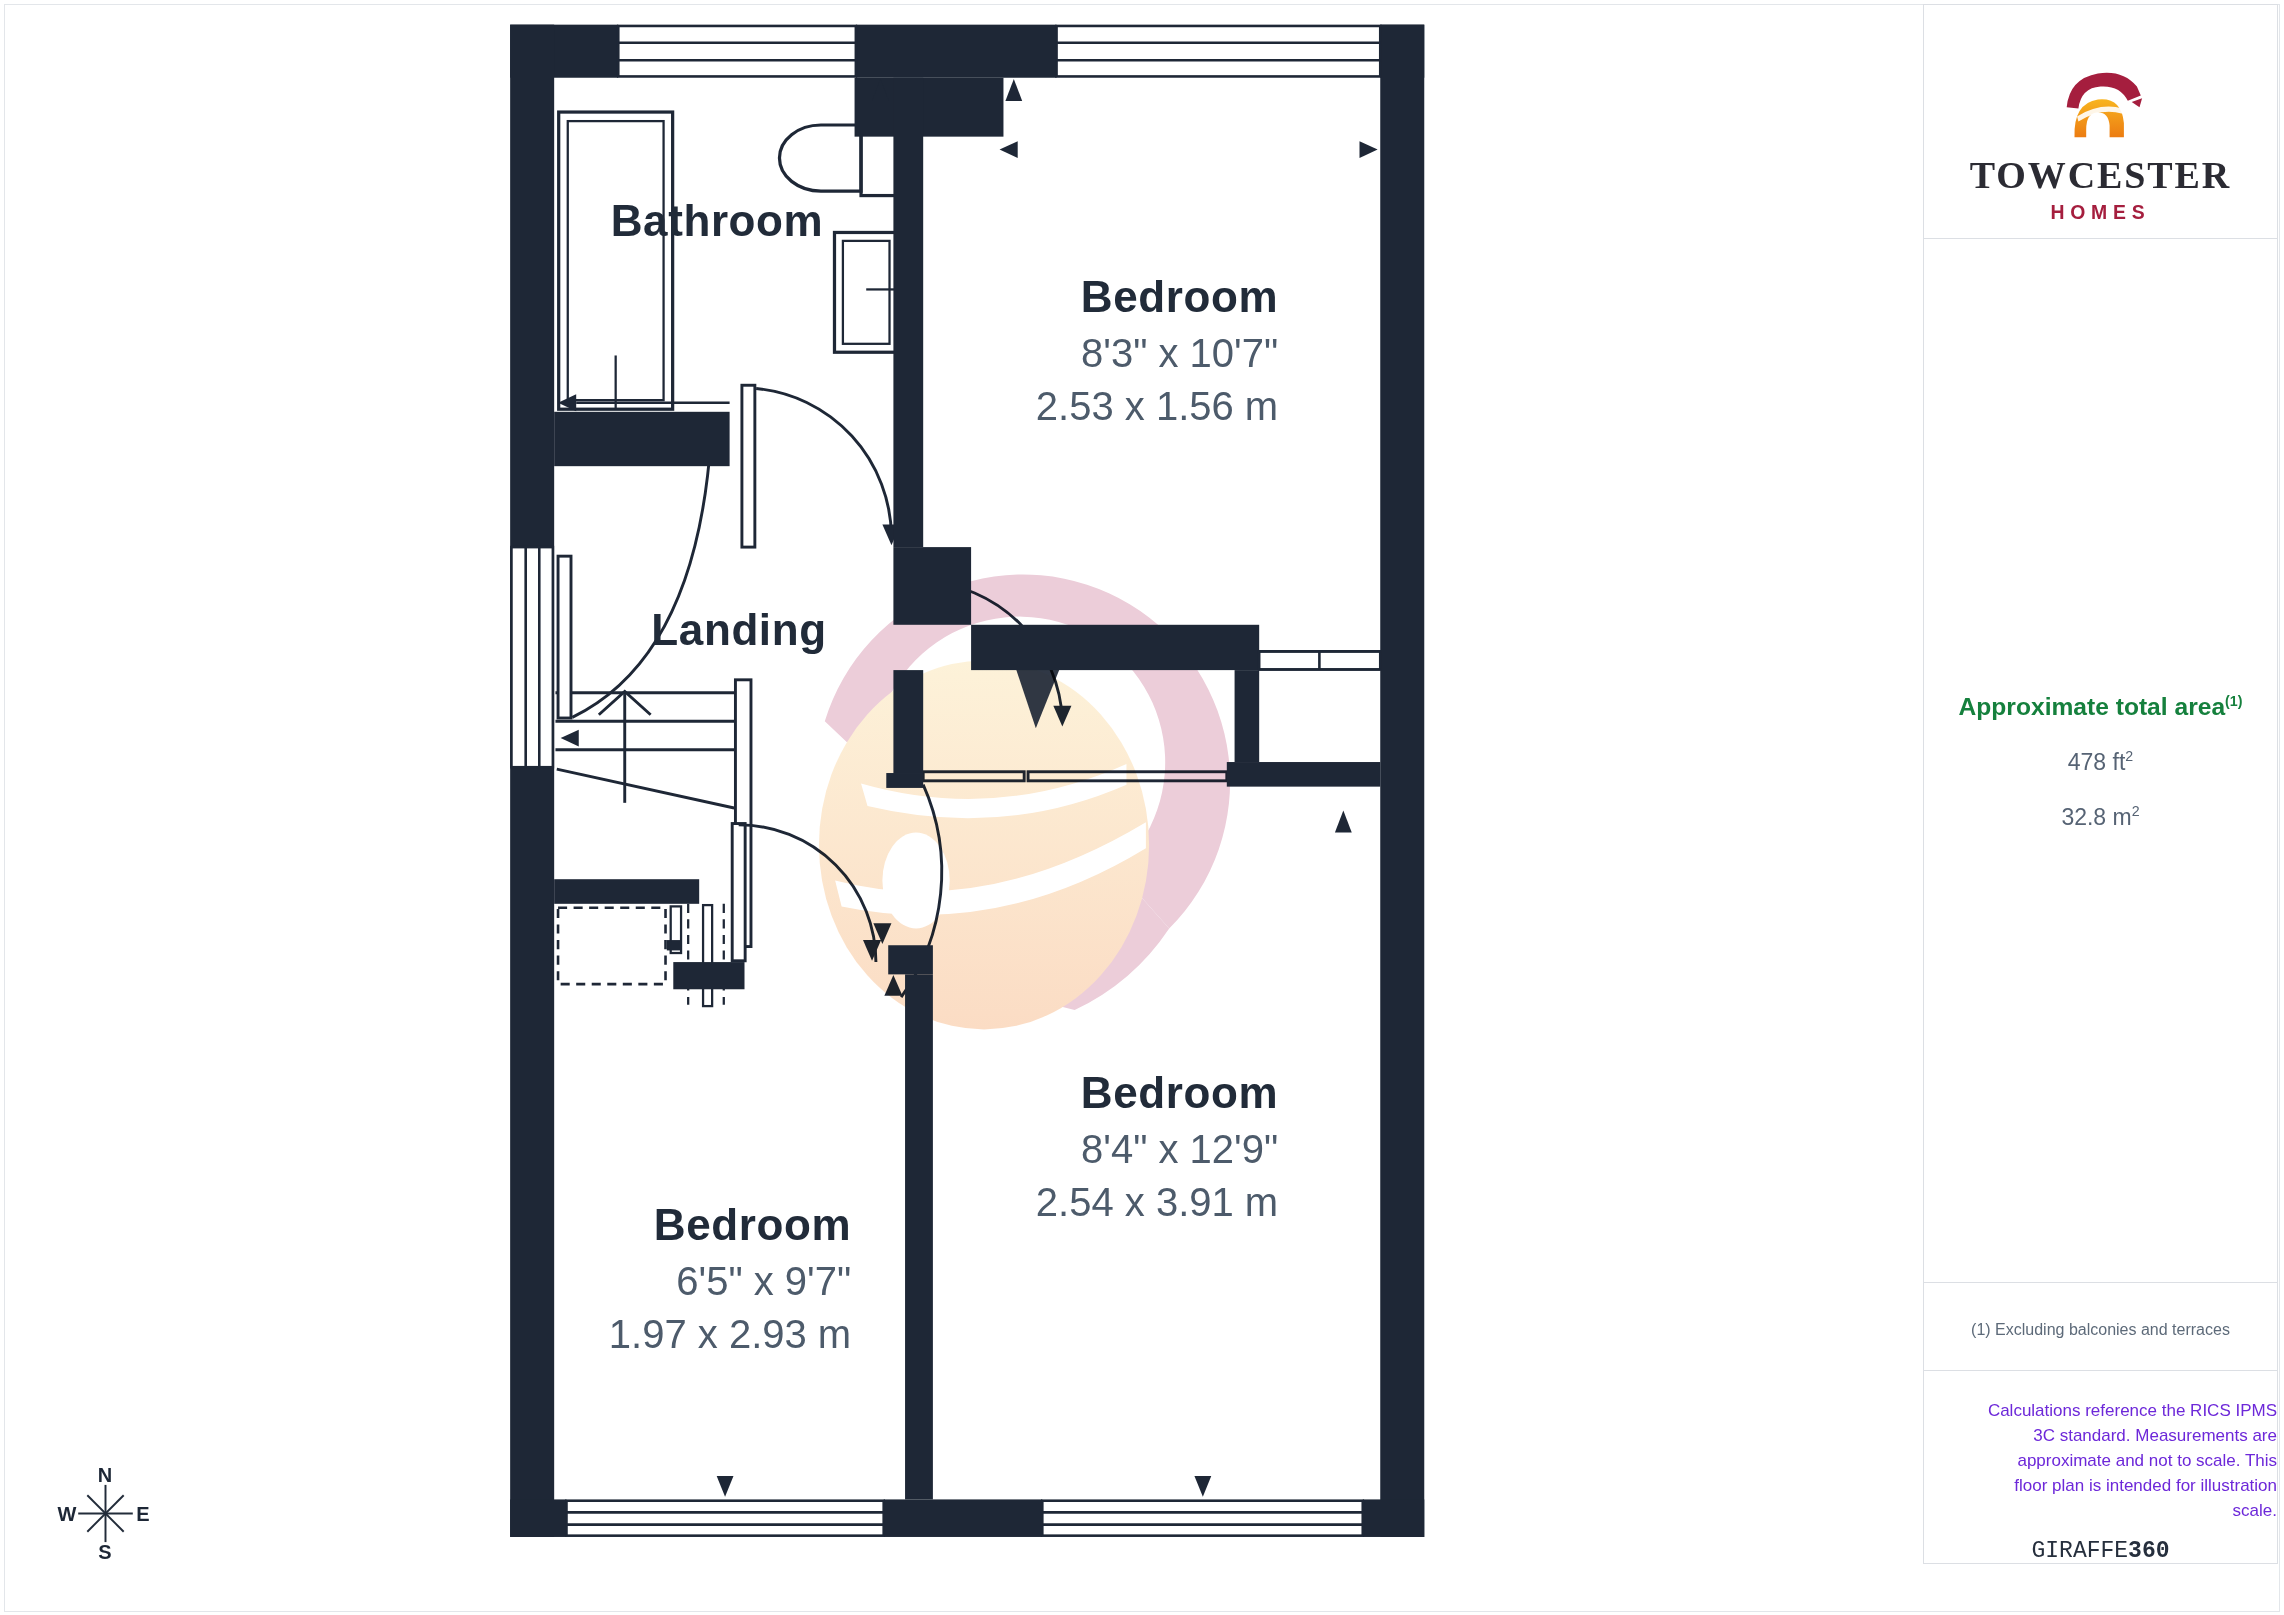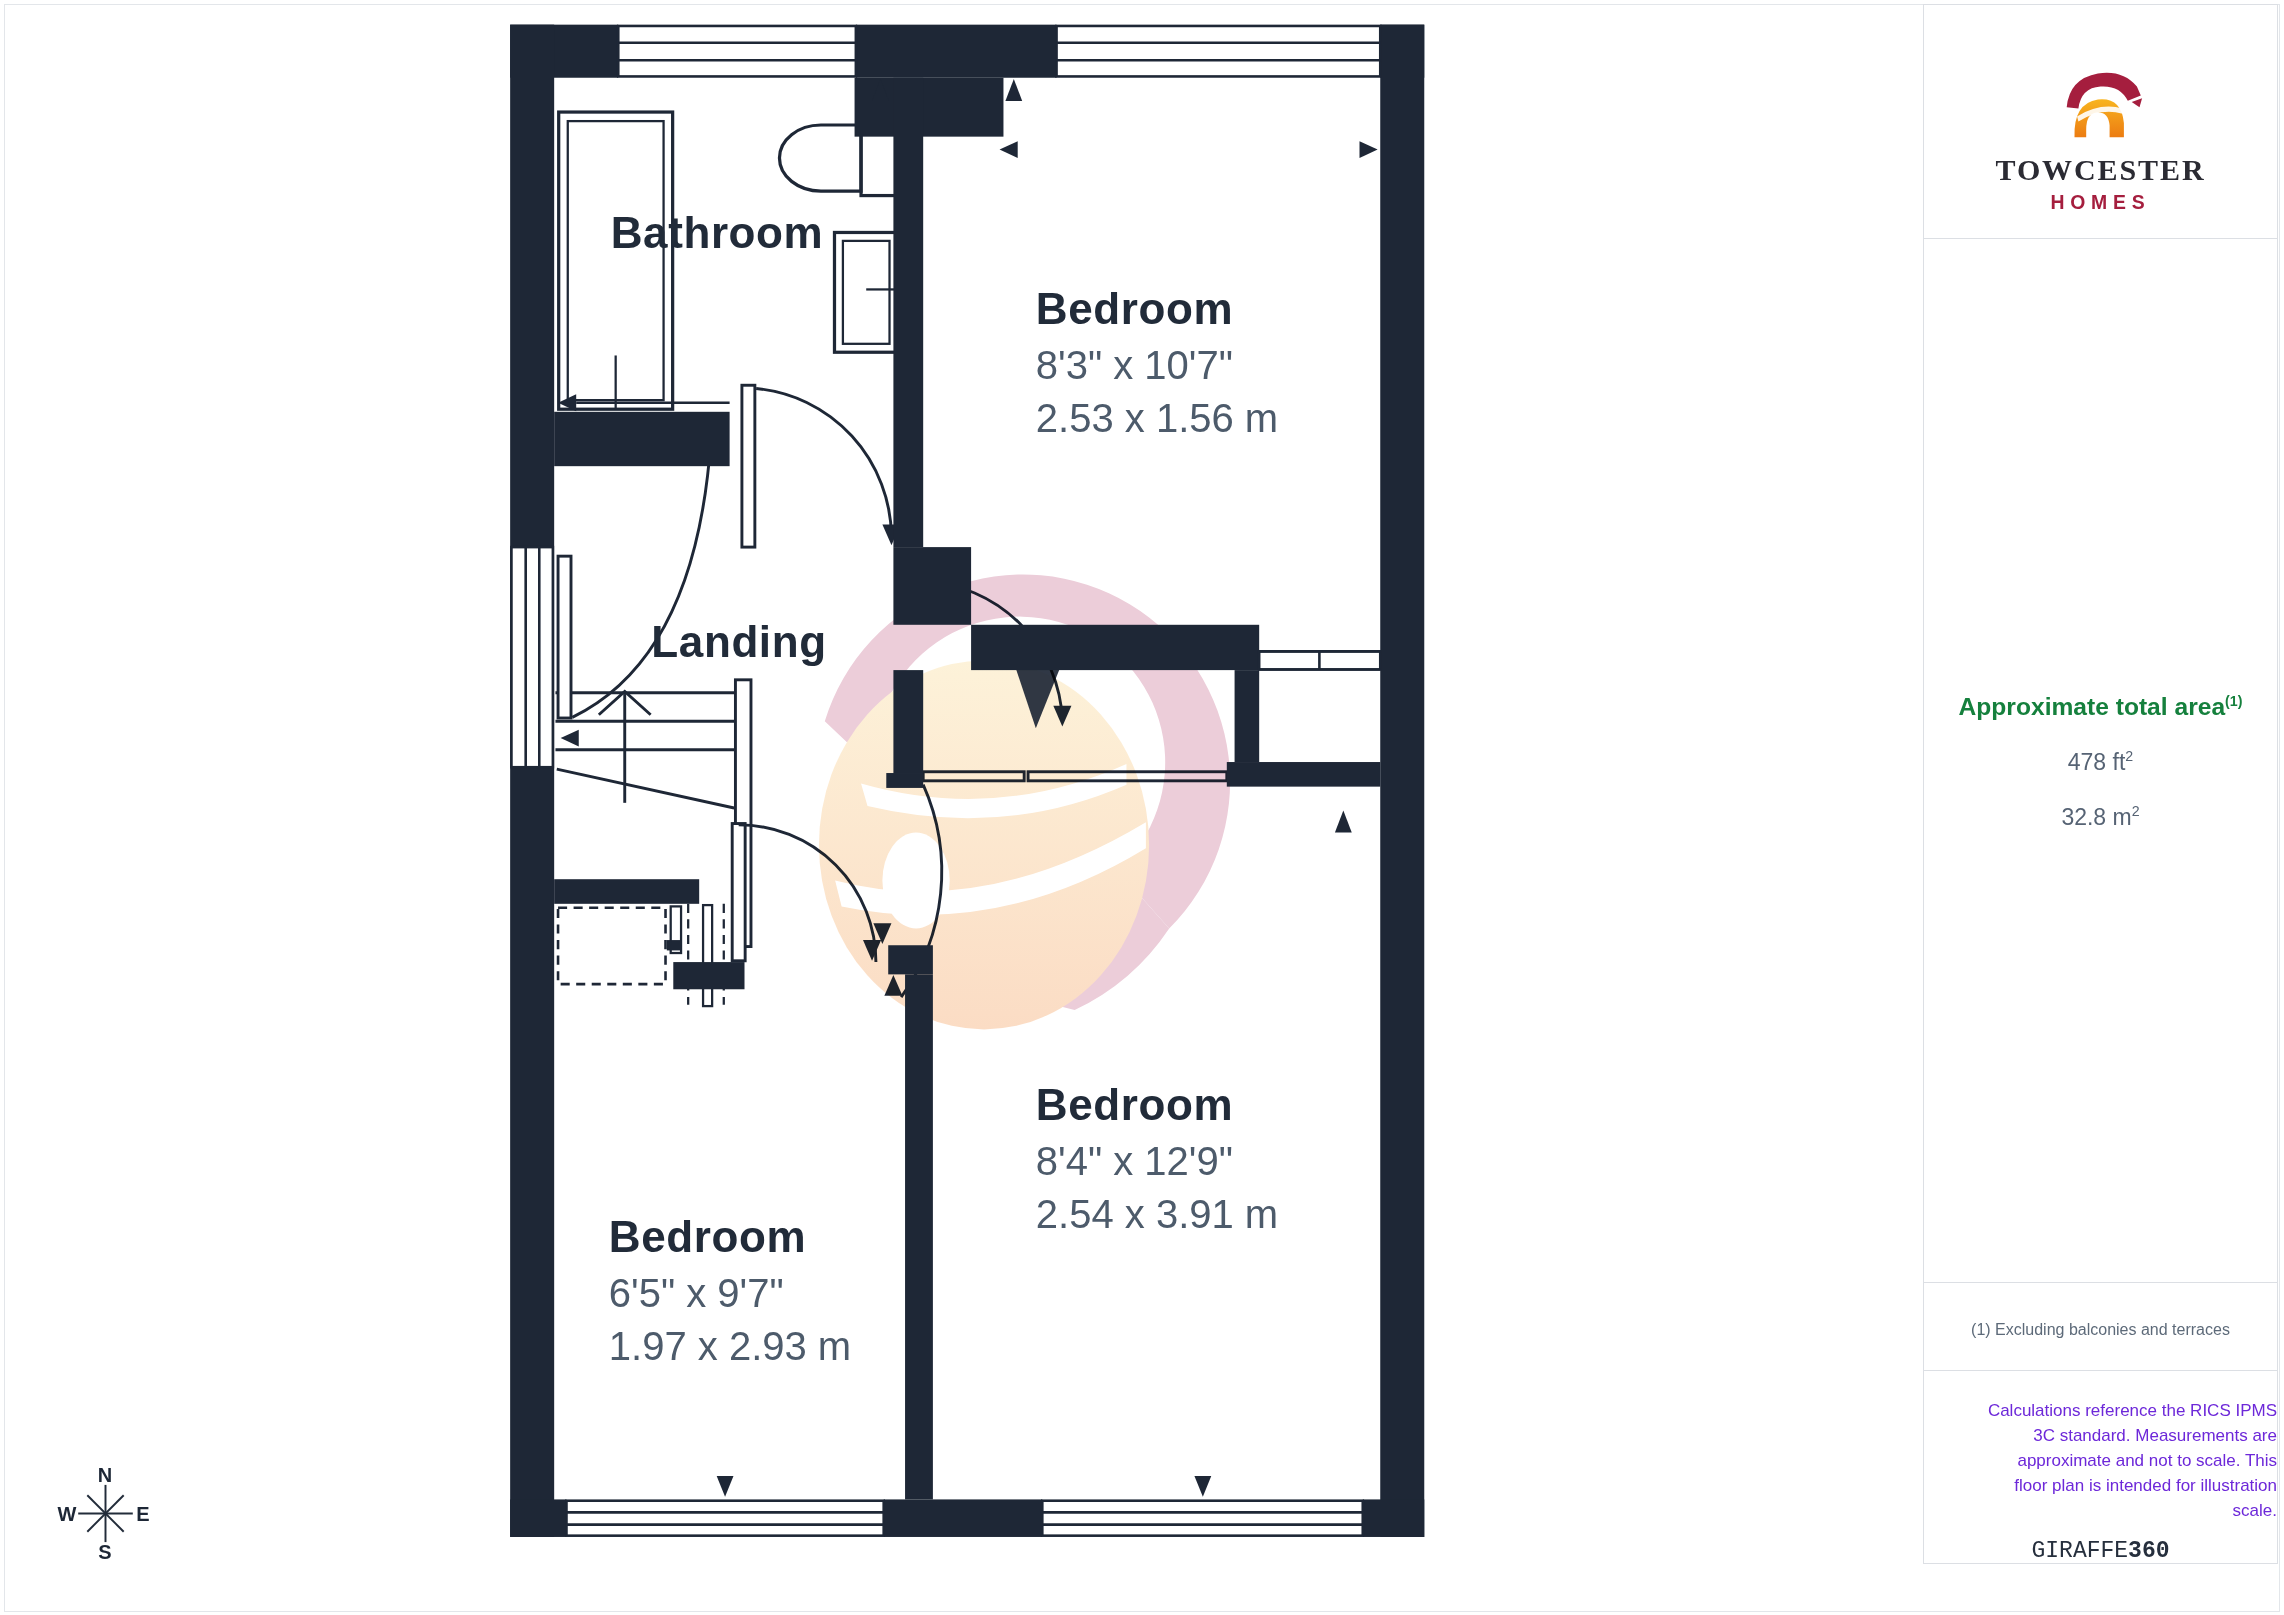--- a/index.html
+++ b/index.html
@@ -2,40 +2,40 @@
 <html style="font-size:10.4px"><head>
 <meta charset="utf-8">
 <style>
   html,body{margin:0;padding:0;background:#ffffff;}
   .page{position:relative;width:2284px;height:1616px;background:#fff;overflow:hidden;
         font-family:"Liberation Sans", sans-serif;}
   .page-border{position:absolute;left:3.9px;top:3.9px;right:3.9px;bottom:3.9px;border:1.3px solid #e3e6ea;pointer-events:none;}
   .plan-svg{position:absolute;left:0;top:0;width:2284px;height:1616px;}
 
   
-  .room-label{position:absolute;transform:translate(-50%,-50%);text-align:left;white-space:nowrap;margin-top:12px;}
+  .room-label{position:absolute;transform:translate(-50%,-50%);text-align:right;white-space:nowrap;}
   .room-name{font-weight:700;font-size:44px;color:#212b39;letter-spacing:0.6px;line-height:60px;}
   .room-dim{font-weight:400;font-size:40px;color:#4d5b6b;line-height:53px;}
 
   .floor-label{position:absolute;left:969px;top:1578px;transform:translate(-50%,-50%);
                font-weight:700;font-size:22.7px;color:#1d2736;margin-top:48px;}
 
   
   .compass{position:absolute;left:105px;top:1513px;width:0;height:0;}
   .compass span{position:absolute;transform:translate(-50%,-50%);font-weight:700;font-size:20px;color:#1d2736;}
   .compass .n{left:0;top:-38px;} .compass .s{left:0;top:39px;}
   .compass .w{left:-38px;top:0.6px;} .compass .e{left:38px;top:0.6px;}
   .compass svg{position:absolute;left:-32px;top:-32px;}
 
   
   .sidebar{position:absolute;left:1923px;top:3.9px;width:355px;height:1560px;
            border:1.3px solid #dcdfe4;box-sizing:border-box;background:#fff;}
   .sidebar .divider{position:absolute;left:0;width:100%;height:0;border-top:1.3px solid #dcdfe4;}
   .logo-block{position:absolute;top:62px;left:0;width:100%;text-align:center;}
-  .logo-title{font-family:"Liberation Serif", serif;font-weight:700;font-size:30px;color:#2b2b33;
+  .logo-title{font-family:"Liberation Serif", serif;font-weight:700;font-size:38px;color:#2b2b33;
               letter-spacing:1.9px;margin-top:6.5px;}
   .logo-sub{font-weight:700;font-size:19.4px;color:#a51e3e;letter-spacing:5.8px;margin-top:3.9px;}
   .area-block{position:absolute;top:688px;left:0;width:100%;text-align:center;color:#566374;}
   .area-title{font-weight:700;font-size:24.6px;color:#15803d;}
   .area-title sup{font-size:14.2px;}
   .area-value{font-size:23px;margin-top:27px;}
   .area-value sup{font-size:14.2px;}
   .footnote-block{position:absolute;top:1316px;left:0;width:100%;text-align:center;
                   font-size:16px;color:#5d6a79;}
   .disclaimer-block{position:absolute;top:1393px;left:0;width:100%;text-align:right;

